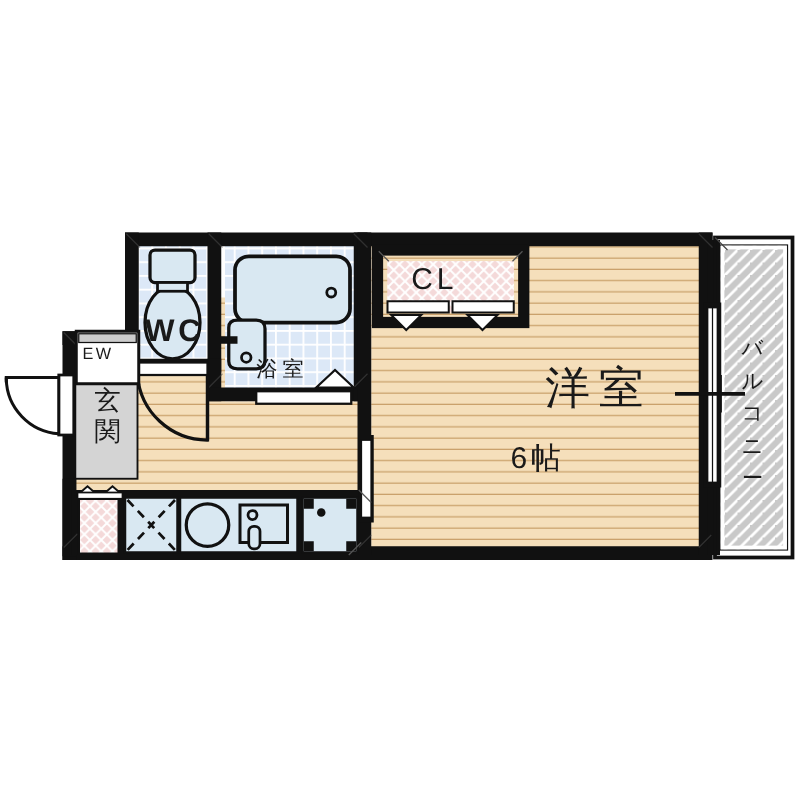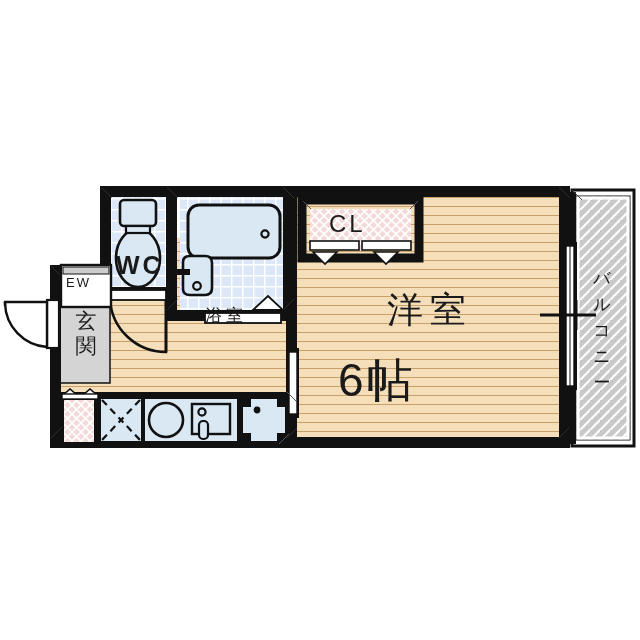--- a/index.html
+++ b/index.html
@@ -50,26 +50,26 @@
     letter-spacing: 4px;
   }
   .lbl-genkan {
     font-size: 21px;
     line-height: 25px;
     text-align: center;
   }
   .lbl-room {
     font-size: 36px;
     letter-spacing: 7px;
+    text-align: right;
+  }
+  .lbl-jou {
+    font-size: 24px;
+    letter-spacing: 3px;
     text-align: center;
-  }
-  .lbl-jou {
-    font-size: 46px;
-    letter-spacing: 3px;
-    text-align: left;
   }
   .lbl-balcony {
     font-size: 17px;
     line-height: 26px;
     text-align: center;
   }
 </style>
 </head>
 <body>
 
@@ -273,21 +273,21 @@
       <path d="M287 392 L297 402"></path>
       <path d="M279 444 L289 434"></path>
     </g>
 
   </svg>
 
   <div class="lbl lbl-wc" style="left:116px; top:251px;">WC</div>
 
   <div class="lbl lbl-ew" style="left:66px; top:275px;">EW</div>
 
-  <div class="lbl lbl-yoku" style="left:205px; top:304px;">浴室</div>
+  <div class="lbl lbl-yoku" style="left:205px; top:284px;">浴室</div>
 
   <div class="lbl lbl-genkan" style="left:68px; top:308px; width:36px;">玄</div>
   <div class="lbl lbl-genkan" style="left:68px; top:333px; width:36px;">関</div>
 
   <div class="lbl lbl-cl" style="left:329px; top:210px;">CL</div>
 
   <div class="lbl lbl-room" style="left:338px; top:286px; width:184px;">洋室</div>
 
   <div class="lbl lbl-jou" style="left:338px; top:350px; width:184px;">6帖</div>
 

